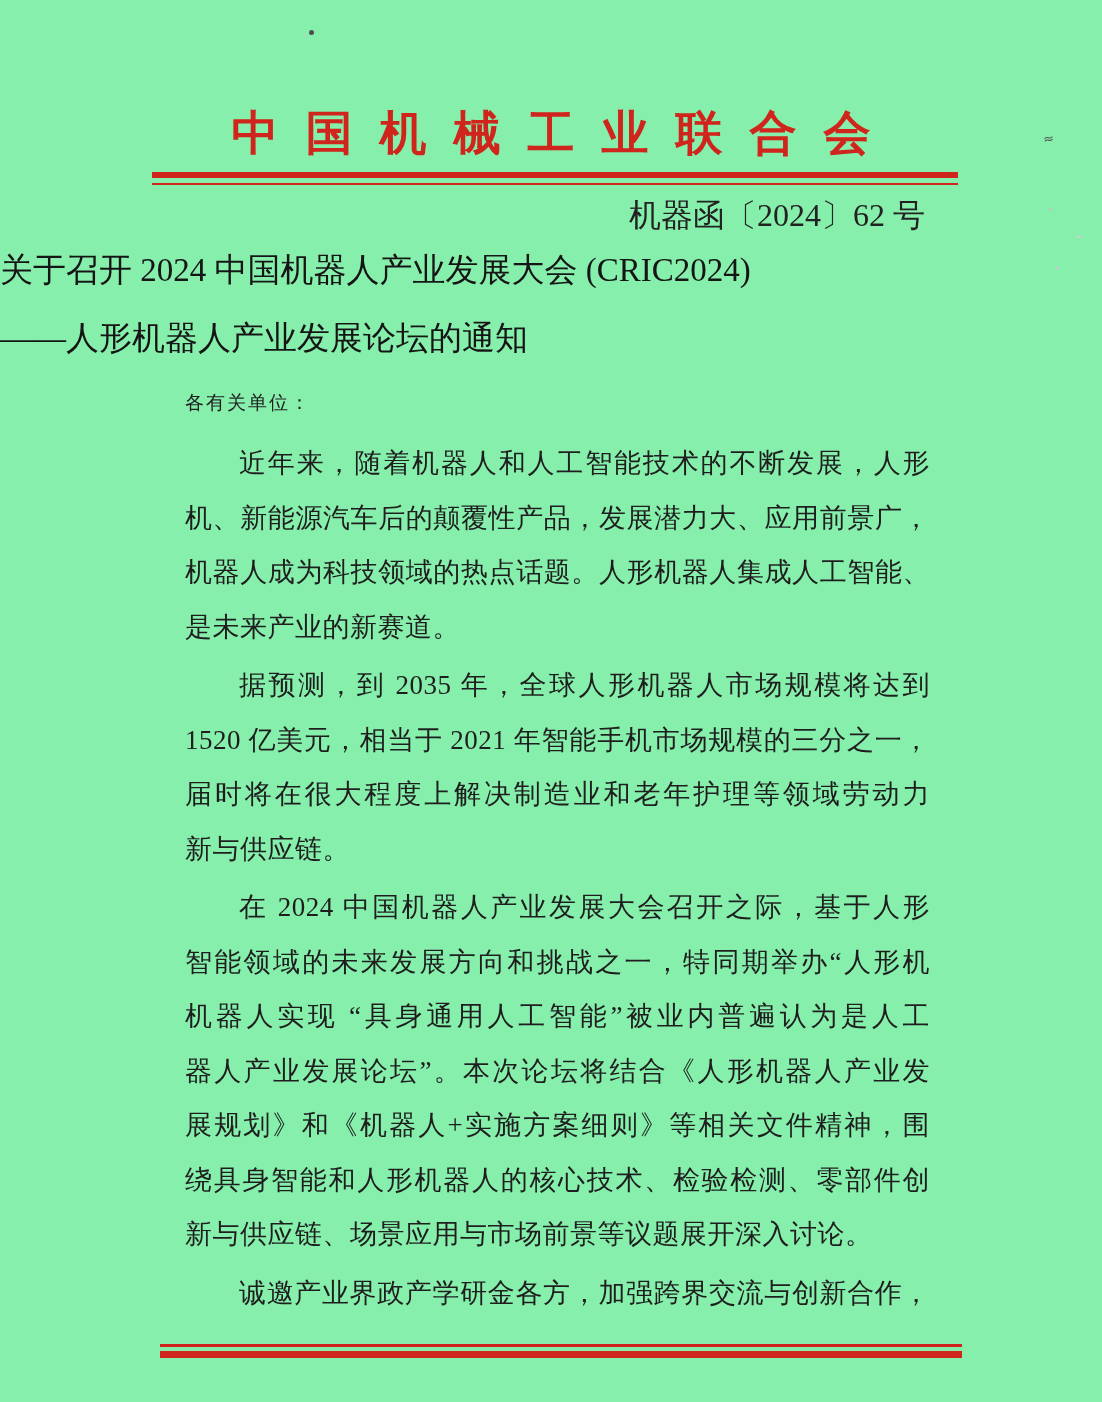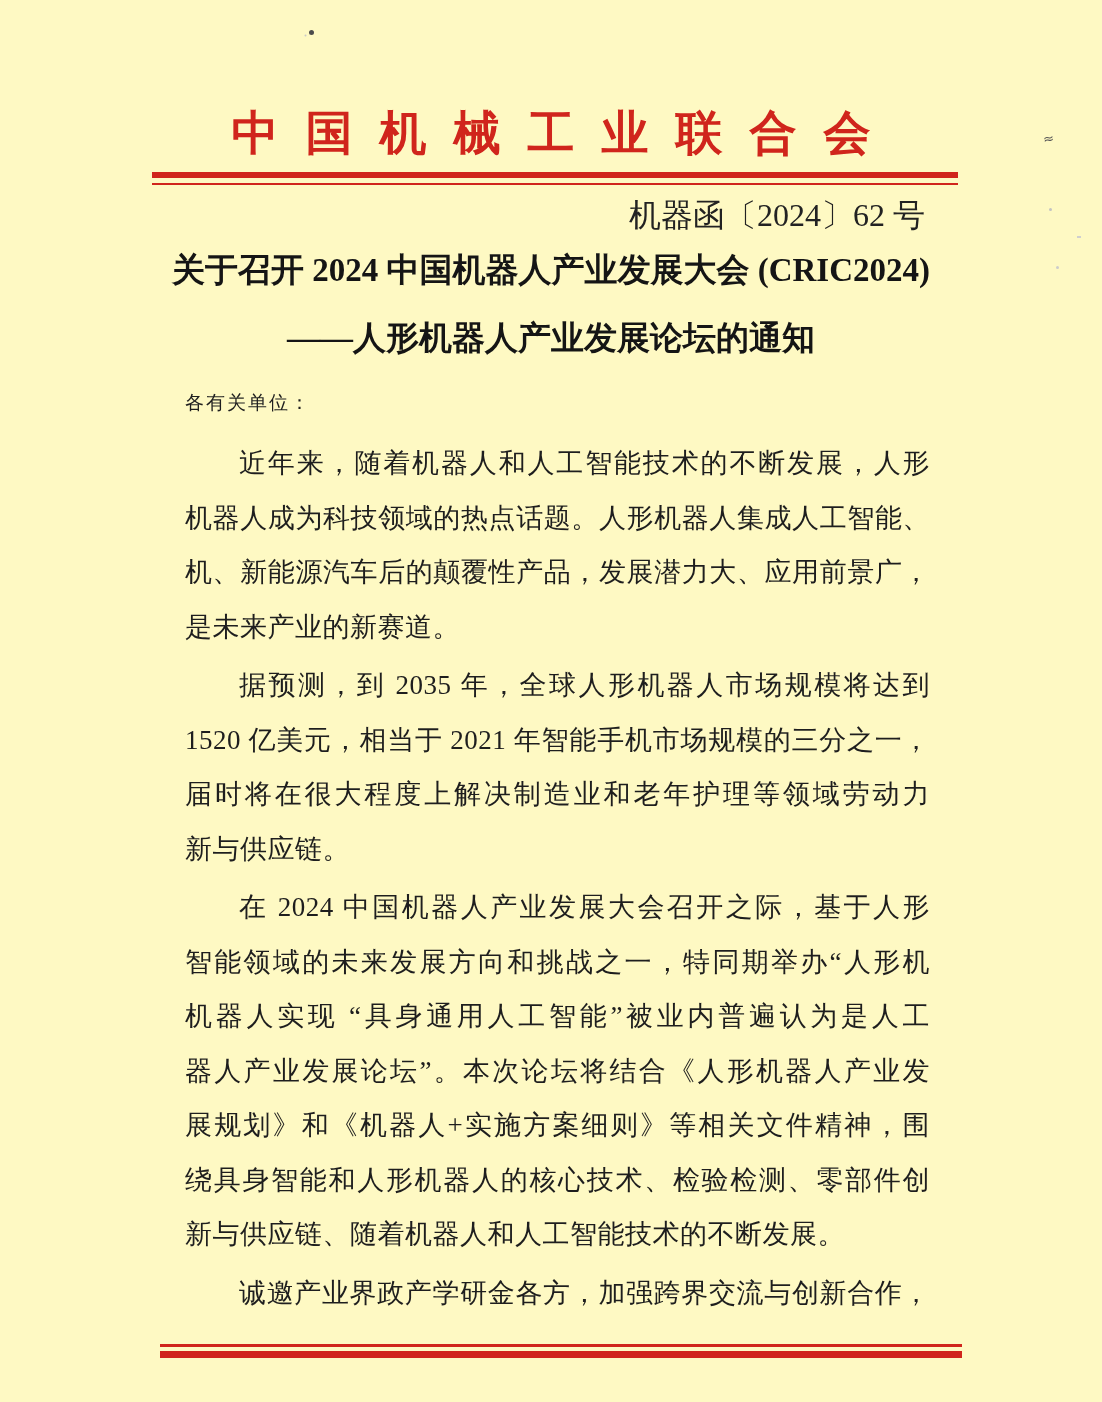--- a/index.html
+++ b/index.html
@@ -4,21 +4,21 @@
 <style>
   html, body {
     margin: 0;
     padding: 0;
     background: #ffffff;
   }
   .page {
     position: relative;
     width: 1102px;
     height: 1402px;
-    background: #fef9c3;
+    background: #86efac;
     overflow: hidden;
     font-family: "Liberation Serif", "DejaVu Serif", serif;
     color: #1c1c1c;
   }
   
   .org-name {
     position: absolute;
     top: 102px;
     left: 0;
     width: 100%;
@@ -44,23 +44,22 @@
     right: 177px;
     font-size: 32px;
     color: #222;
     white-space: nowrap;
   }
   
   .doc-title {
     position: absolute;
     left: 0;
     width: 100%;
-    text-align: center;
     font-size: 33px;
-    font-weight: 700;
+    font-weight: 400;
     color: #151515;
     white-space: nowrap;
   }
   .doc-title.line1 { top: 248px; }
   .doc-title.line2 { top: 316px; }
   
   .salutation {
     position: absolute;
     top: 390px;
     left: 185px;
@@ -124,38 +123,38 @@
   <div class="doc-number">机器函〔2024〕62 号</div>
 
   <div class="doc-title line1">关于召开 2024 中国机器人产业发展大会 (CRIC2024)</div>
   <div class="doc-title line2">——人形机器人产业发展论坛的通知</div>
 
   <div class="salutation">各有关单位：</div>
 
   <div class="document-body">
       <div class="paragraph">
         <div class="line first">近年来，随着机器人和人工智能技术的不断发展，人形</div>
+        <div class="line">机、新能源汽车后的颠覆性产品，发展潜力大、应用前景广，</div>
         <div class="line">机器人成为科技领域的热点话题。人形机器人集成人工智能、</div>
-        <div class="line">机、新能源汽车后的颠覆性产品，发展潜力大、应用前景广，</div>
         <div class="line no-stretch">是未来产业的新赛道。</div>
       </div>
       <div class="paragraph">
         <div class="line first">据预测，到 2035 年，全球人形机器人市场规模将达到</div>
         <div class="line">1520 亿美元，相当于 2021 年智能手机市场规模的三分之一，</div>
         <div class="line">届时将在很大程度上解决制造业和老年护理等领域劳动力</div>
         <div class="line no-stretch">新与供应链。</div>
       </div>
       <div class="paragraph">
         <div class="line first">在 2024 中国机器人产业发展大会召开之际，基于人形</div>
         <div class="line">智能领域的未来发展方向和挑战之一，特同期举办“人形机</div>
         <div class="line">机器人实现 “具身通用人工智能”被业内普遍认为是人工</div>
         <div class="line">器人产业发展论坛”。本次论坛将结合《人形机器人产业发</div>
         <div class="line">展规划》和《机器人+实施方案细则》等相关文件精神，围</div>
         <div class="line">绕具身智能和人形机器人的核心技术、检验检测、零部件创</div>
-        <div class="line no-stretch">新与供应链、随着机器人和人工智能技术的不断发展。</div>
+        <div class="line no-stretch">新与供应链、场景应用与市场前景等议题展开深入讨论。</div>
       </div>
       <div class="paragraph">
         <div class="line first">诚邀产业界政产学研金各方，加强跨界交流与创新合作，</div>
       </div>
     </div>
 
   <div class="rule rule-bottom-thin"></div>
   <div class="rule rule-bottom-thick"></div>
 
   <div class="artifact artifact-dot"></div>

